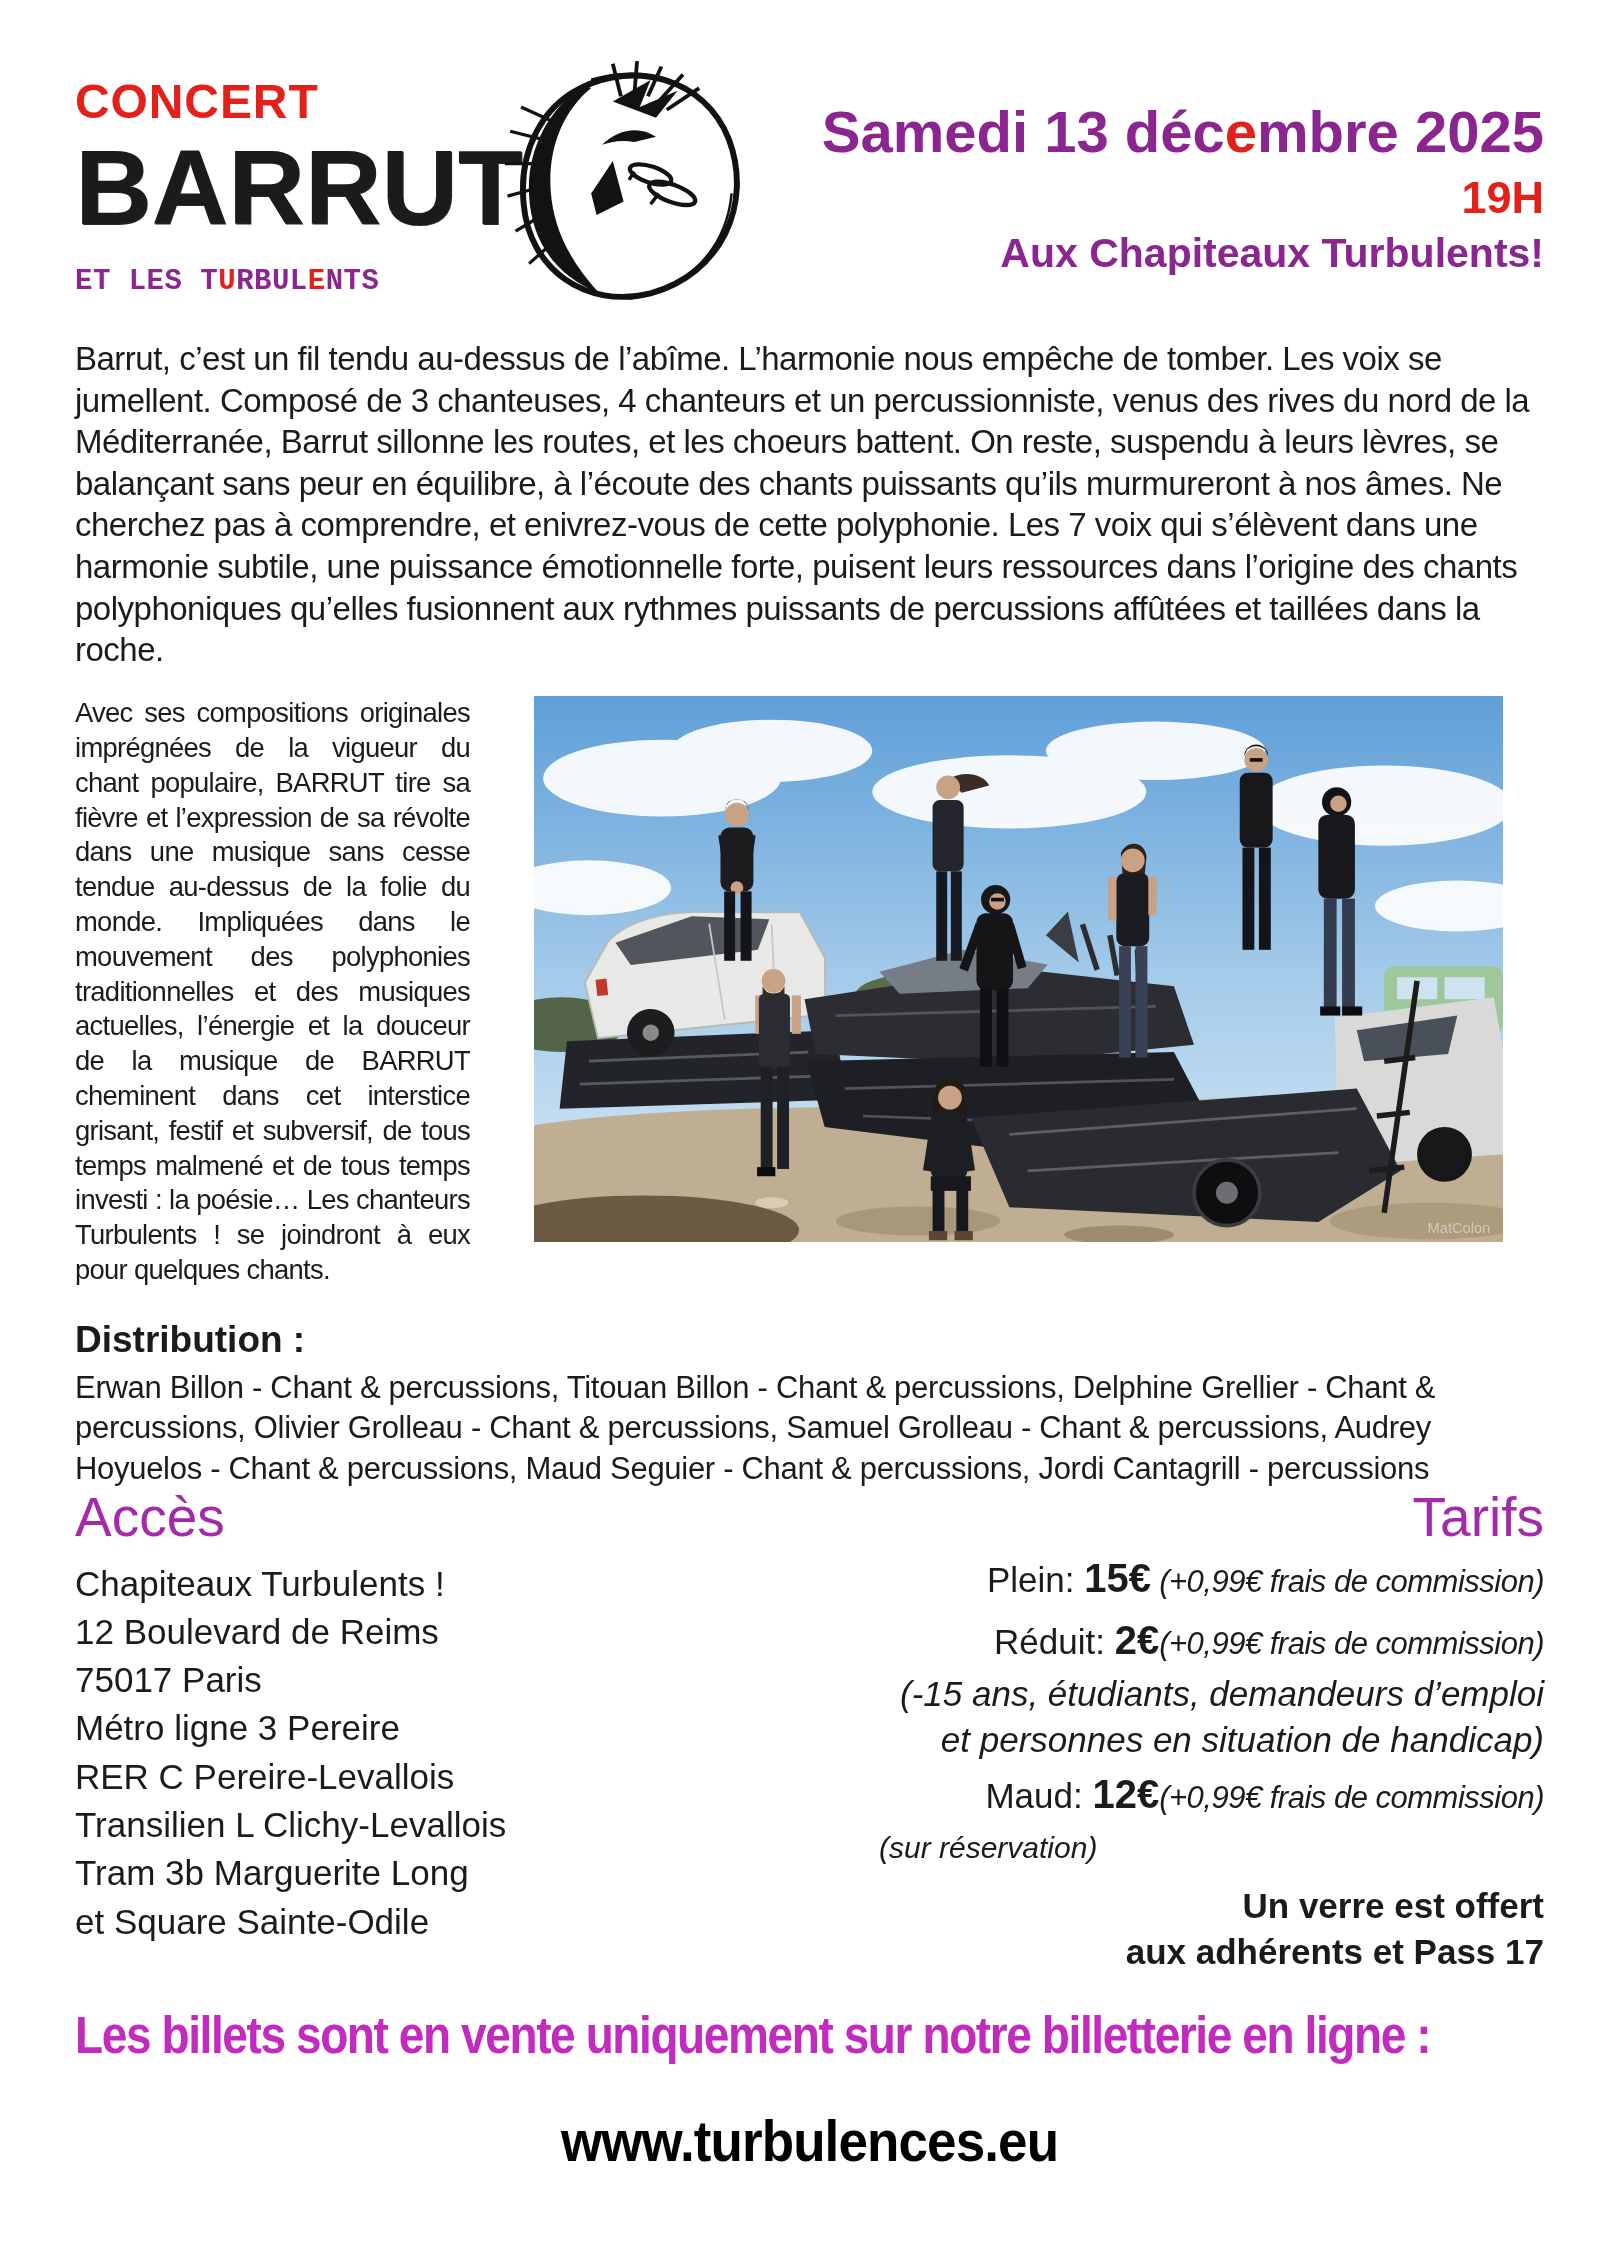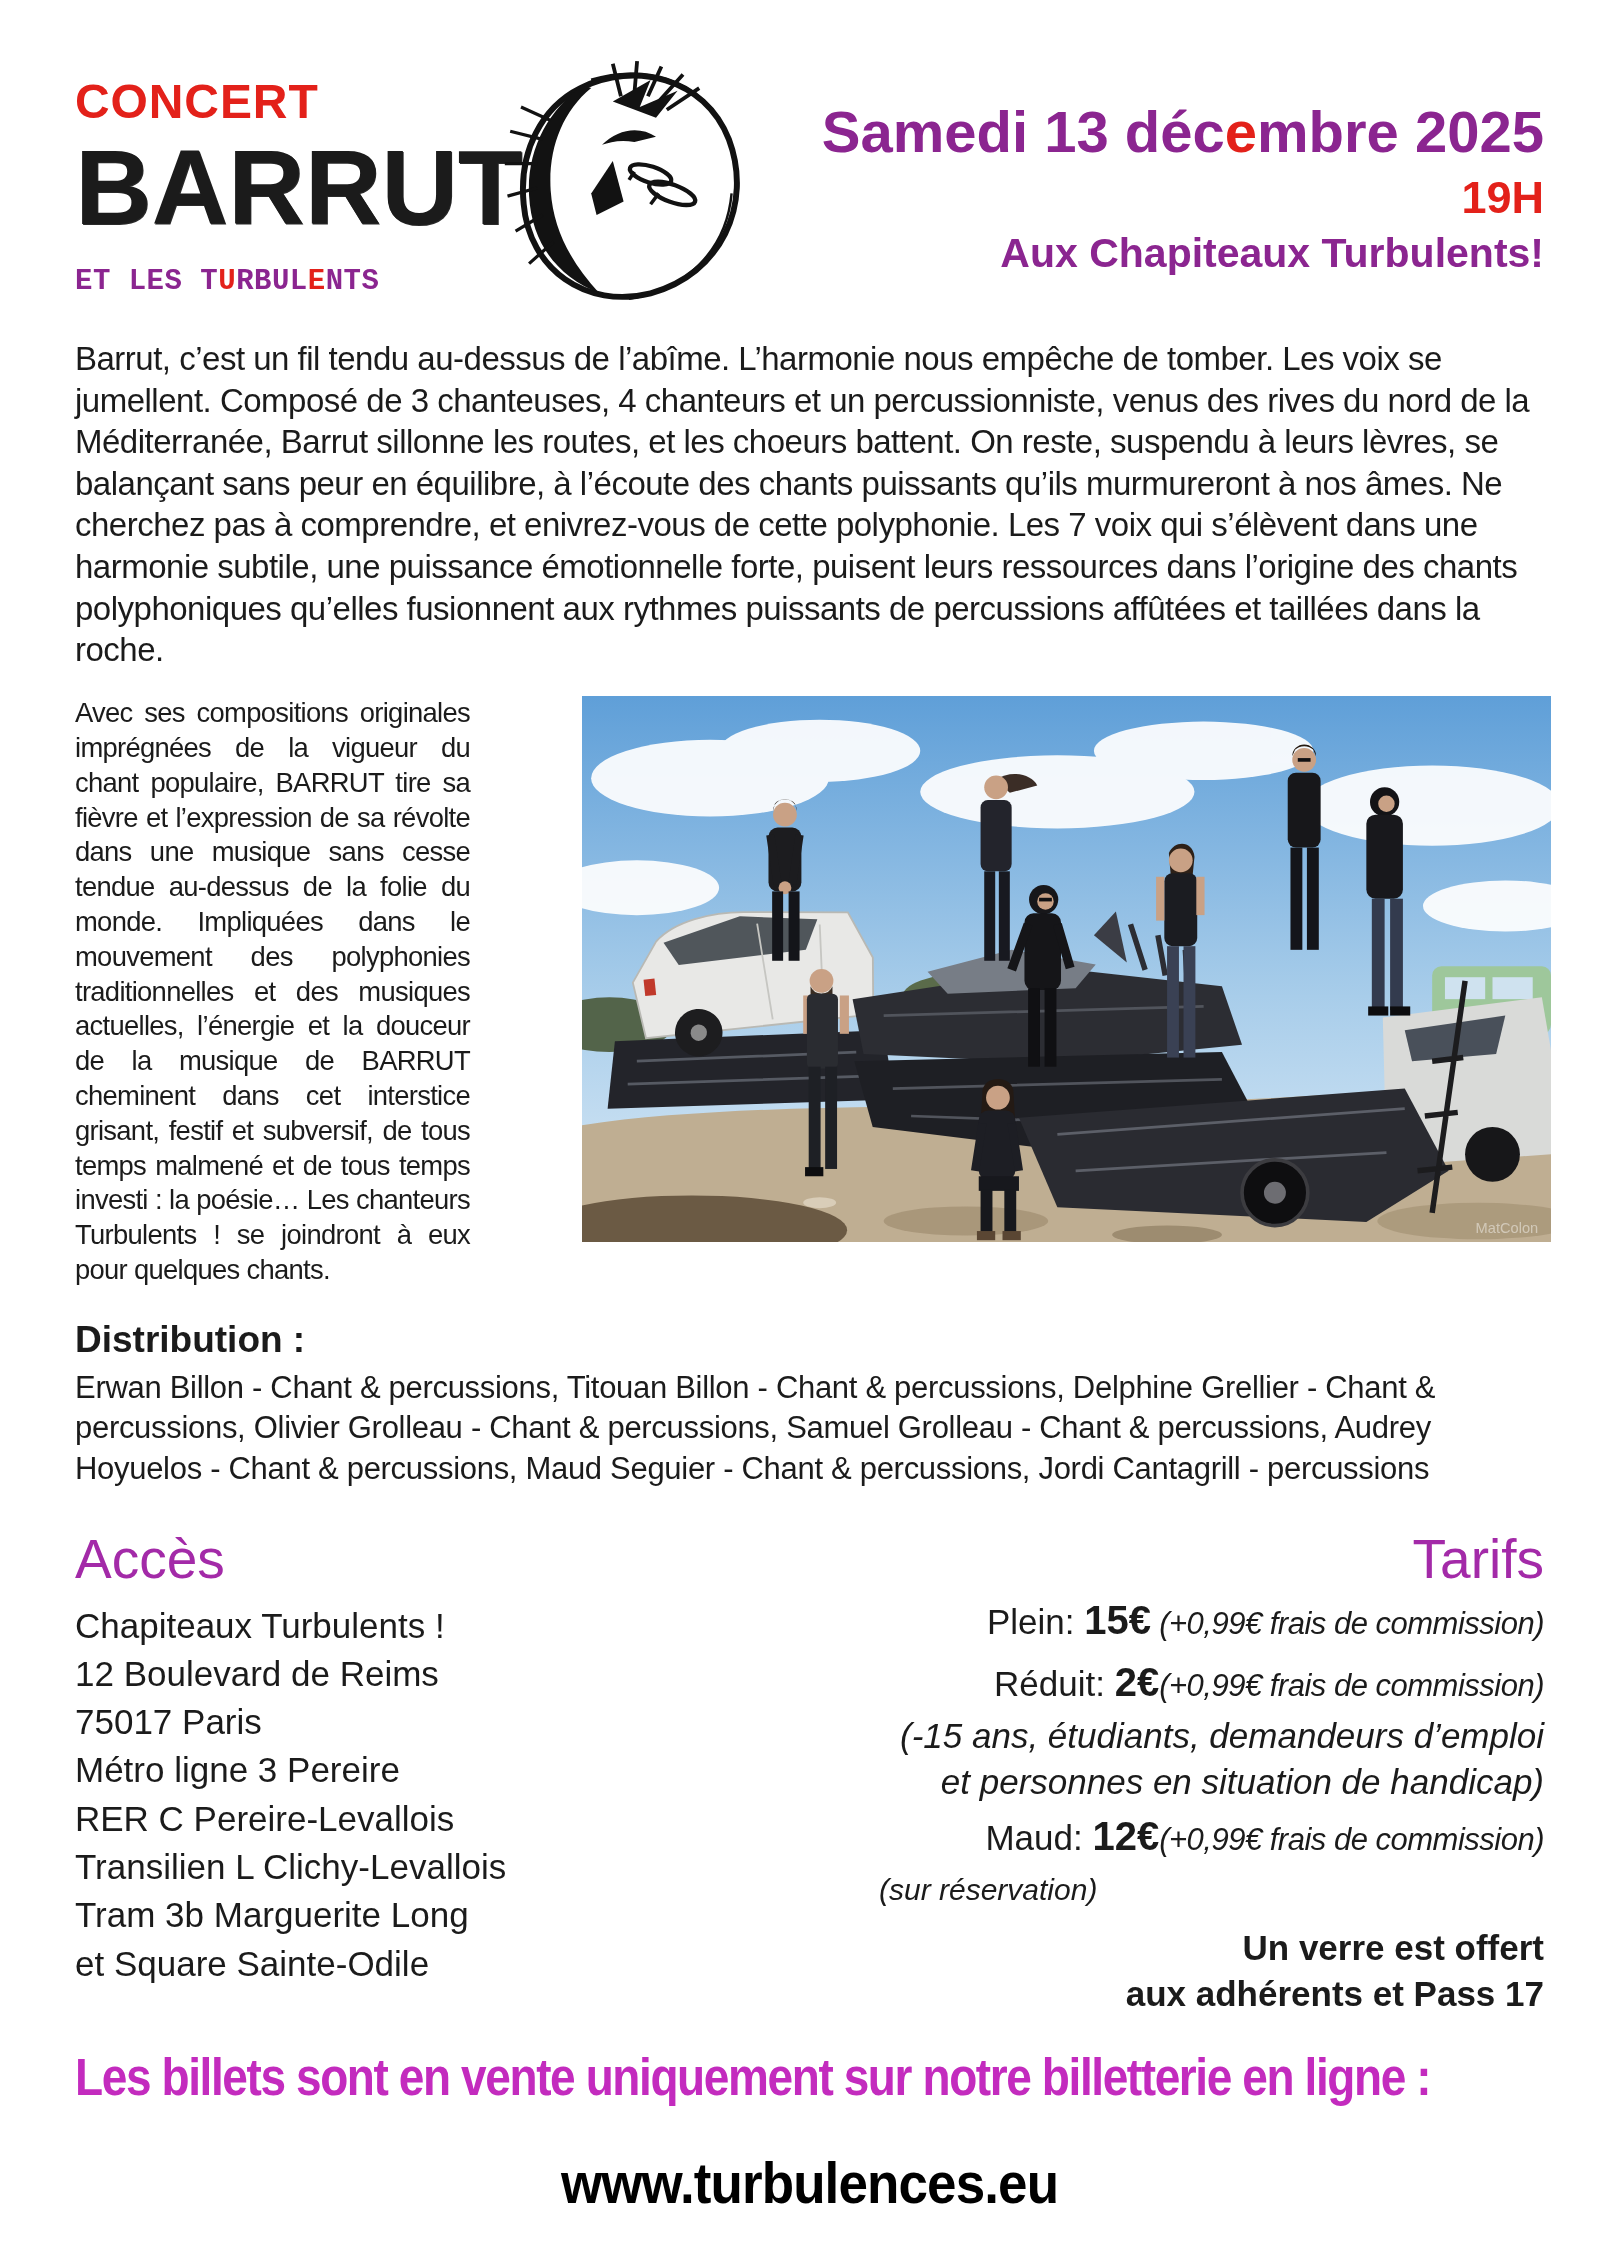--- a/index.html
+++ b/index.html
@@ -22,28 +22,28 @@
   .date{font-size:58px;font-weight:bold;color:#8b2590;}
   .date .accent{color:#e3211a;}
   .time{font-size:45px;font-weight:bold;color:#e3211a;}
   .venue{font-size:41px;font-weight:bold;color:#8b2590;}
   
   .intro{margin-top:27.4px;font-size:33px;line-height:1.26;letter-spacing:-0.5px;text-align:left;}
   
   .cols{display:flex;margin-top:25.6px;gap:64px;}
   .about{width:395px;flex:0 0 auto;font-size:27.4px;line-height:1.27;letter-spacing:-0.7px;
          text-align:justify;}
-  .photo-wrap{flex:0 0 auto;width:917px;height:546px;margin-left:48px;}
+  .photo-wrap{flex:0 0 auto;width:917px;height:546px;}
   .photo-wrap svg{display:block;width:969px;height:546px;}
   
   .distribution{margin-top:31px;}
   .dist-heading{font-size:37px;font-weight:bold;}
   .dist-members{font-size:31px;line-height:1.30;margin-top:7.3px;letter-spacing:-0.3px;}
   
-  .access-tarifs{display:flex;margin-top:42px;}
+  .access-tarifs{display:flex;}
   .access{width:512px;flex:0 0 auto;}
   .section-heading{font-size:55px;font-weight:normal;color:#a32aa8;line-height:1.05;}
   .access-lines{font-size:35px;line-height:1.38;margin-top:12.8px;white-space:pre-line;}
   .tarifs{flex:1 1 auto;text-align:right;}
   .price-line{font-size:35px;line-height:1.55;}
   .price{font-size:40px;font-weight:bold;}
   .price-note{font-size:31px;font-style:italic;letter-spacing:-0.5px;}
   .conditions{font-size:35px;font-style:italic;line-height:1.32;white-space:pre-line;}
   .reservation{font-size:30px;font-style:italic;text-align:left;padding-left:292px;line-height:1.5;}
   .offer{font-size:35px;font-weight:bold;line-height:1.32;white-space:pre-line;margin-top:12.8px;}

